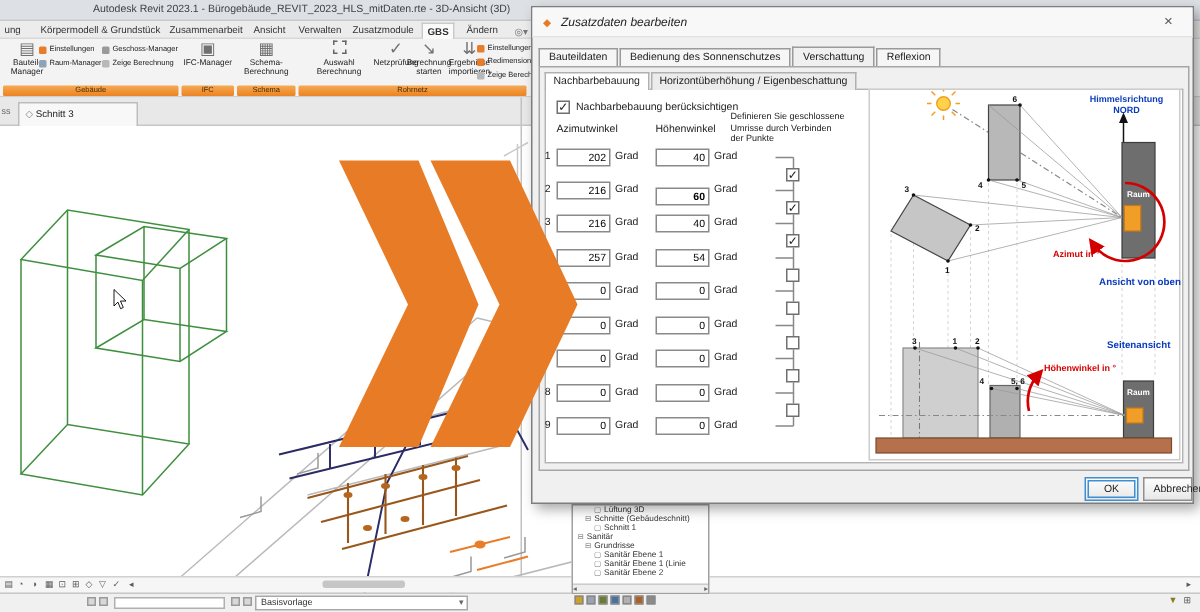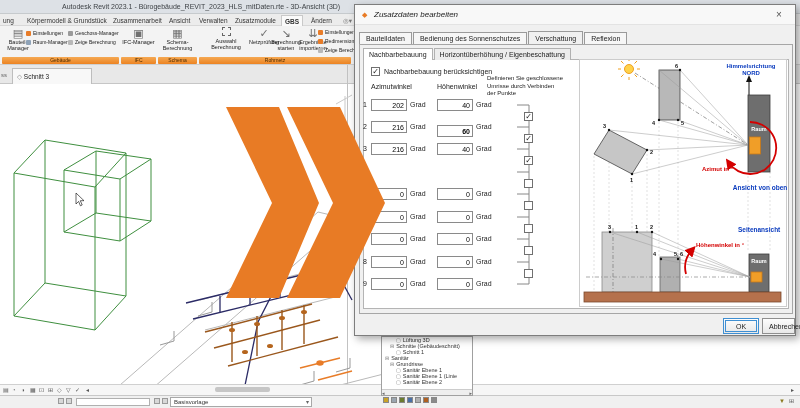--- a/index.html
+++ b/index.html
@@ -349,20 +349,27 @@
       <input class="field" style="left: 80px; top: 4px; width: 36px; font-weight: bold;" value="60">
       <span class="unit" style="left:119px;top:2px">Grad</span>
     </div>
     <div class="abs" style="left:2px;top:138px;width:160px;height:12px">
       <span class="abs rowidx" style="left:0;top:2px">3</span>
       <input class="field" style="left: 14px; top: 0px; width: 36px;" value="216">
       <span class="unit" style="left:53px;top:2px">Grad</span>
       <input class="field" style="left: 80px; top: 0px; width: 36px;" value="40">
       <span class="unit" style="left:119px;top:2px">Grad</span>
     </div>
+    <div class="abs" style="left:2px;top:161px;width:160px;height:12px">
+      <span class="abs rowidx" style="left:0;top:2px">4</span>
+      <input class="field" style="left: 14px; top: 0px; width: 36px;" value="257">
+      <span class="unit" style="left:53px;top:2px">Grad</span>
+      <input class="field" style="left: 80px; top: 0px; width: 36px;" value="54">
+      <span class="unit" style="left:119px;top:2px">Grad</span>
+    </div>
     <div class="abs" style="left:2px;top:183px;width:160px;height:12px">
       <span class="abs rowidx" style="left:0;top:2px">5</span>
       <input class="field" style="left: 14px; top: 0px; width: 36px;" value="0">
       <span class="unit" style="left:53px;top:2px">Grad</span>
       <input class="field" style="left: 80px; top: 0px; width: 36px;" value="0">
       <span class="unit" style="left:119px;top:2px">Grad</span>
     </div>
     <div class="abs" style="left:2px;top:206px;width:160px;height:12px">
       <span class="abs rowidx" style="left:0;top:2px">6</span>
       <input class="field" style="left: 14px; top: 0px; width: 36px;" value="0">

